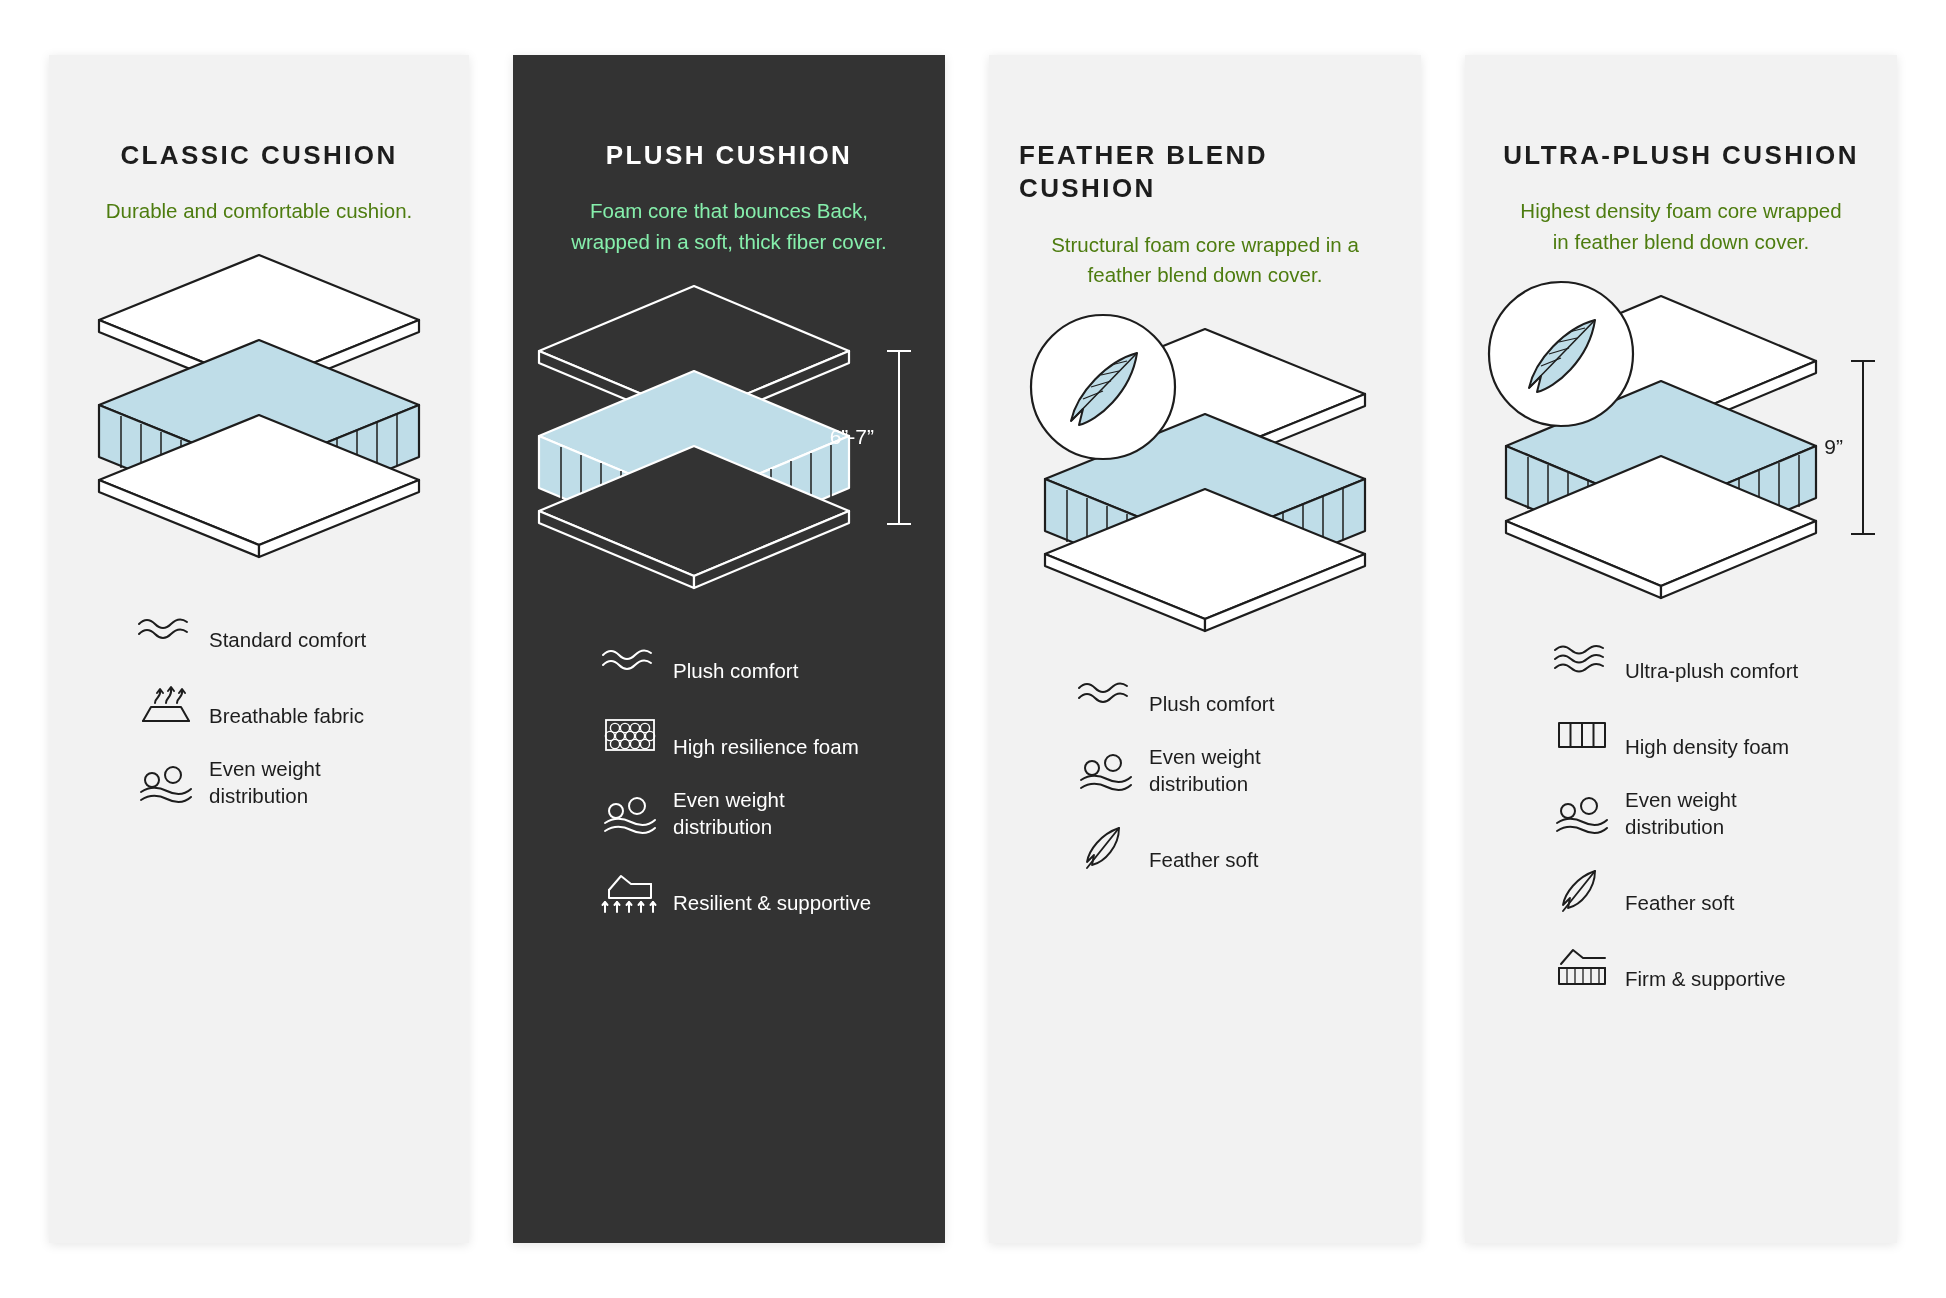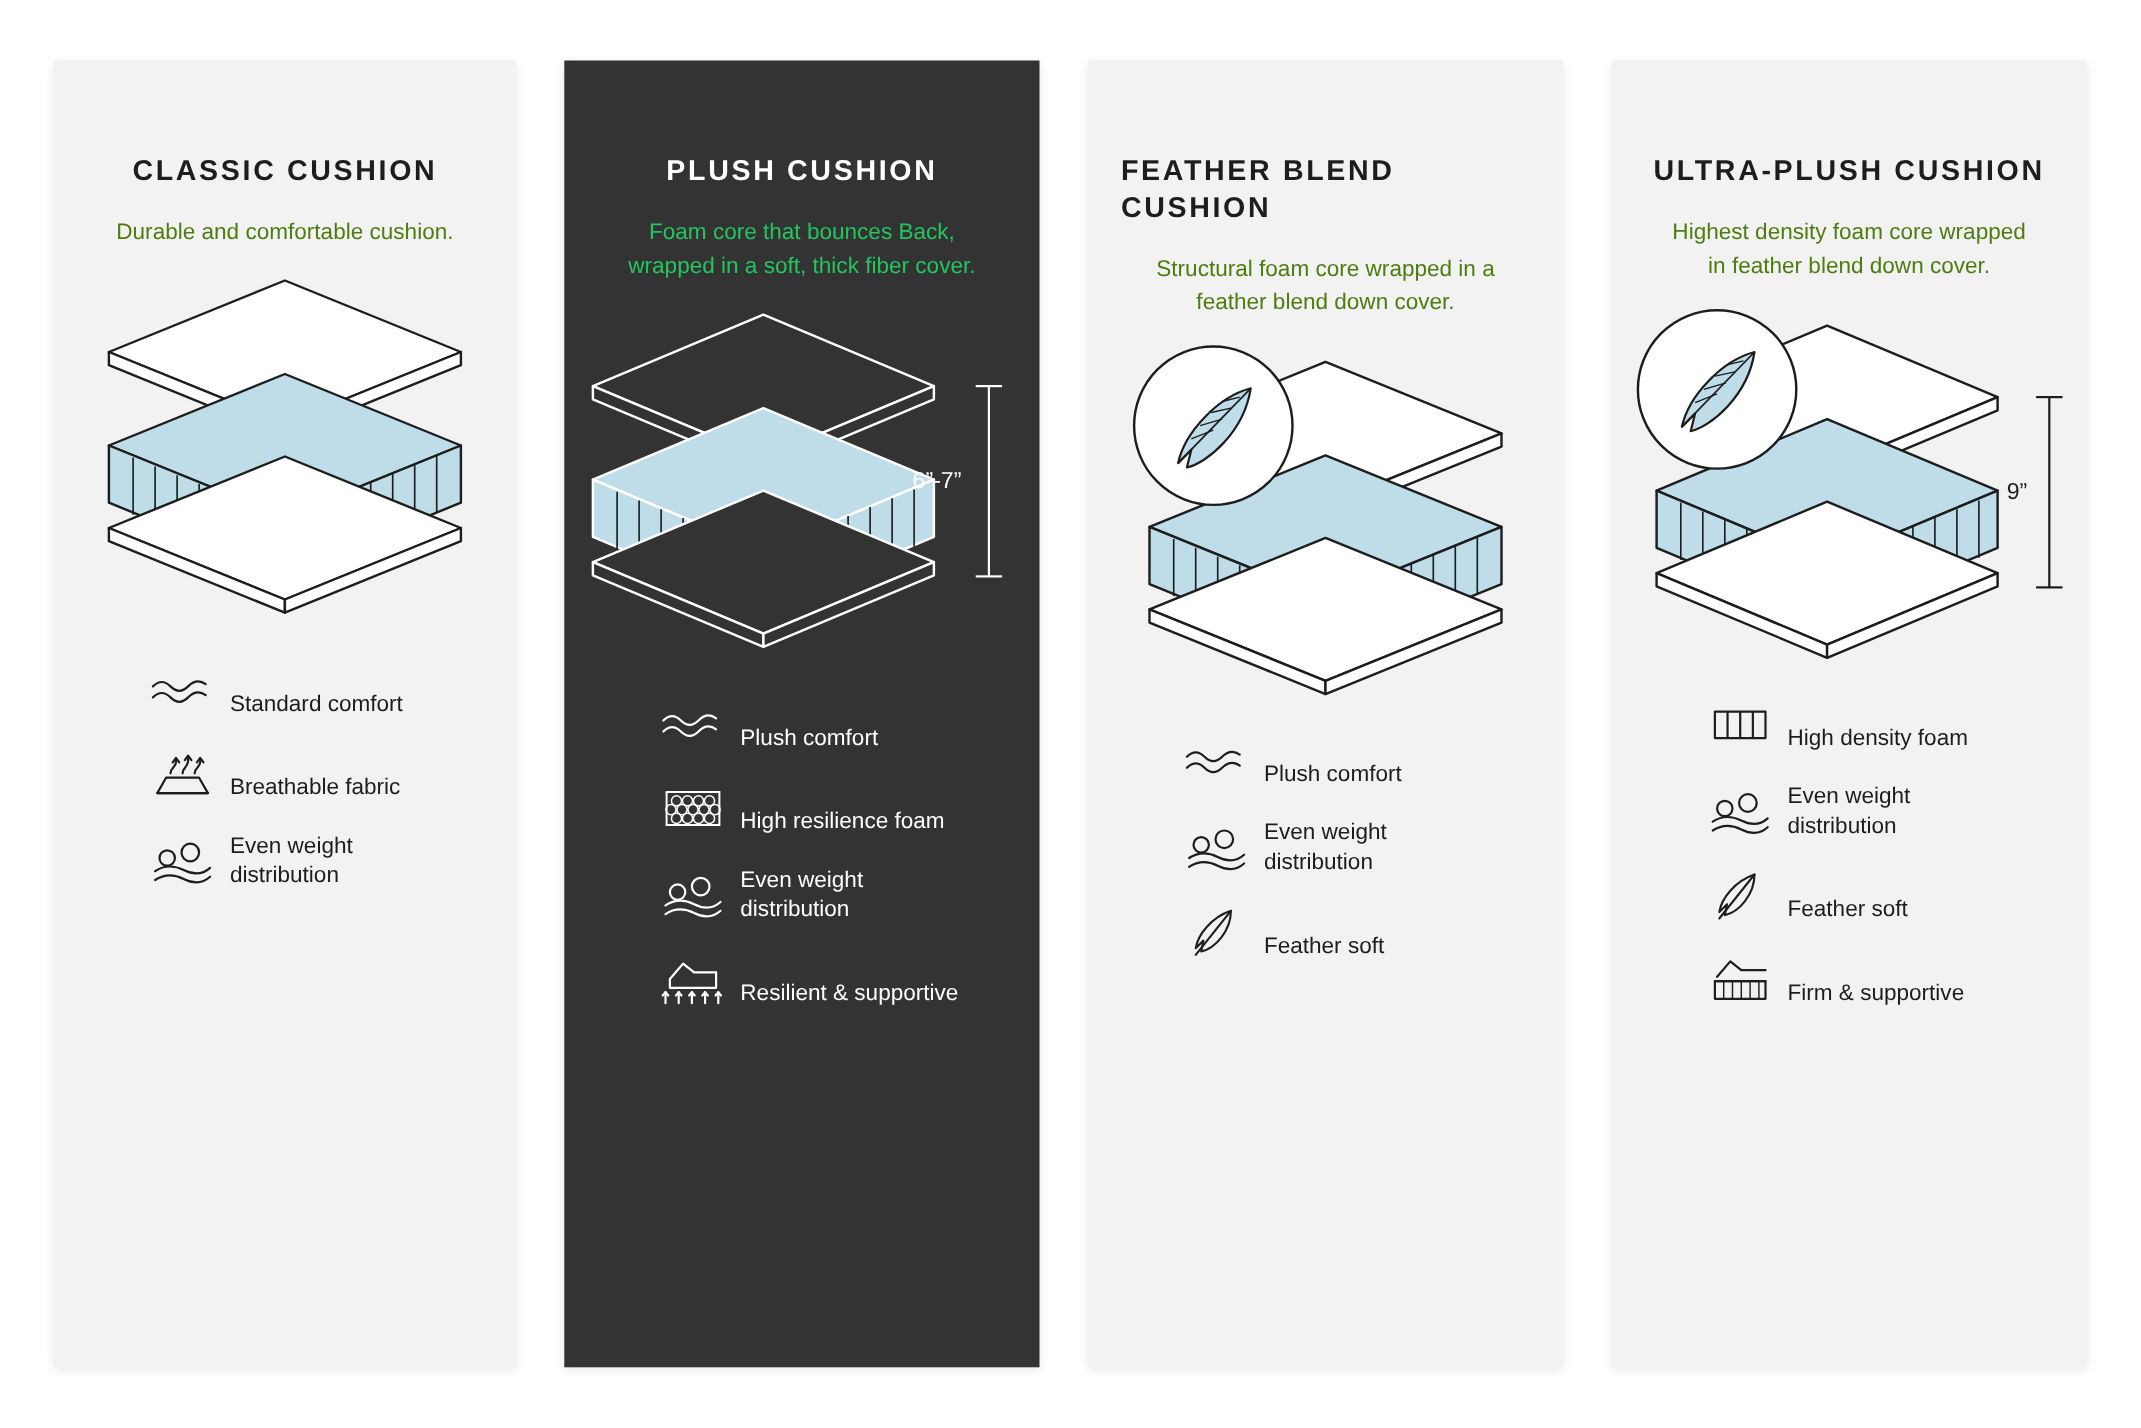--- a/index.html
+++ b/index.html
@@ -53,21 +53,21 @@
   }
   .card.dark .card-title { color: #ffffff; }
   .card-desc {
     font-size: 20.5px;
     color: #4d7c0f;
     text-align: center;
     line-height: 1.5;
     margin-top: 24px;
     max-width: 330px;
   }
-  .card.dark .card-desc { color: #22c55e; }
+  .card.dark .card-desc { color: #86efac; }
 
   .art {
     position: relative;
     width: 100%;
     height: 330px;
     margin-top: 18px;
     display: flex;
     justify-content: center;
     align-items: flex-start;
   }
@@ -450,20 +450,30 @@
             <line x1="370" y1="258" x2="394" y2="258"></line>
           </g>
         </g>
         <text x="362" y="178" text-anchor="end" fill="#1d1d1d" font-family="Liberation Sans, sans-serif" font-size="21">9”</text>
       </svg>
     </div>
 
     <div class="features">
       <div class="feature">
         <span class="ficon">
+          <svg width="58" height="34" viewBox="0 0 58 34" fill="none" stroke="#1d1d1d" stroke-width="2" stroke-linecap="round">
+            <path d="M2 8 Q10 1 18 8 T34 8 T50 6"></path>
+            <path d="M2 17 Q10 10 18 17 T34 17 T50 15"></path>
+            <path d="M2 26 Q10 19 18 26 T34 26 T50 24"></path>
+          </svg>
+        </span>
+        <span class="flabel">Ultra-plush comfort</span>
+      </div>
+      <div class="feature">
+        <span class="ficon">
           <svg width="58" height="40" viewBox="0 0 58 40" fill="none" stroke="#1d1d1d" stroke-width="2" stroke-linejoin="round">
             <rect x="6" y="8" width="46" height="24"></rect>
             <line x1="17.5" y1="8" x2="17.5" y2="32"></line>
             <line x1="29" y1="8" x2="29" y2="32"></line>
             <line x1="40.5" y1="8" x2="40.5" y2="32"></line>
           </svg>
         </span>
         <span class="flabel">High density foam</span>
       </div>
       <div class="feature">

